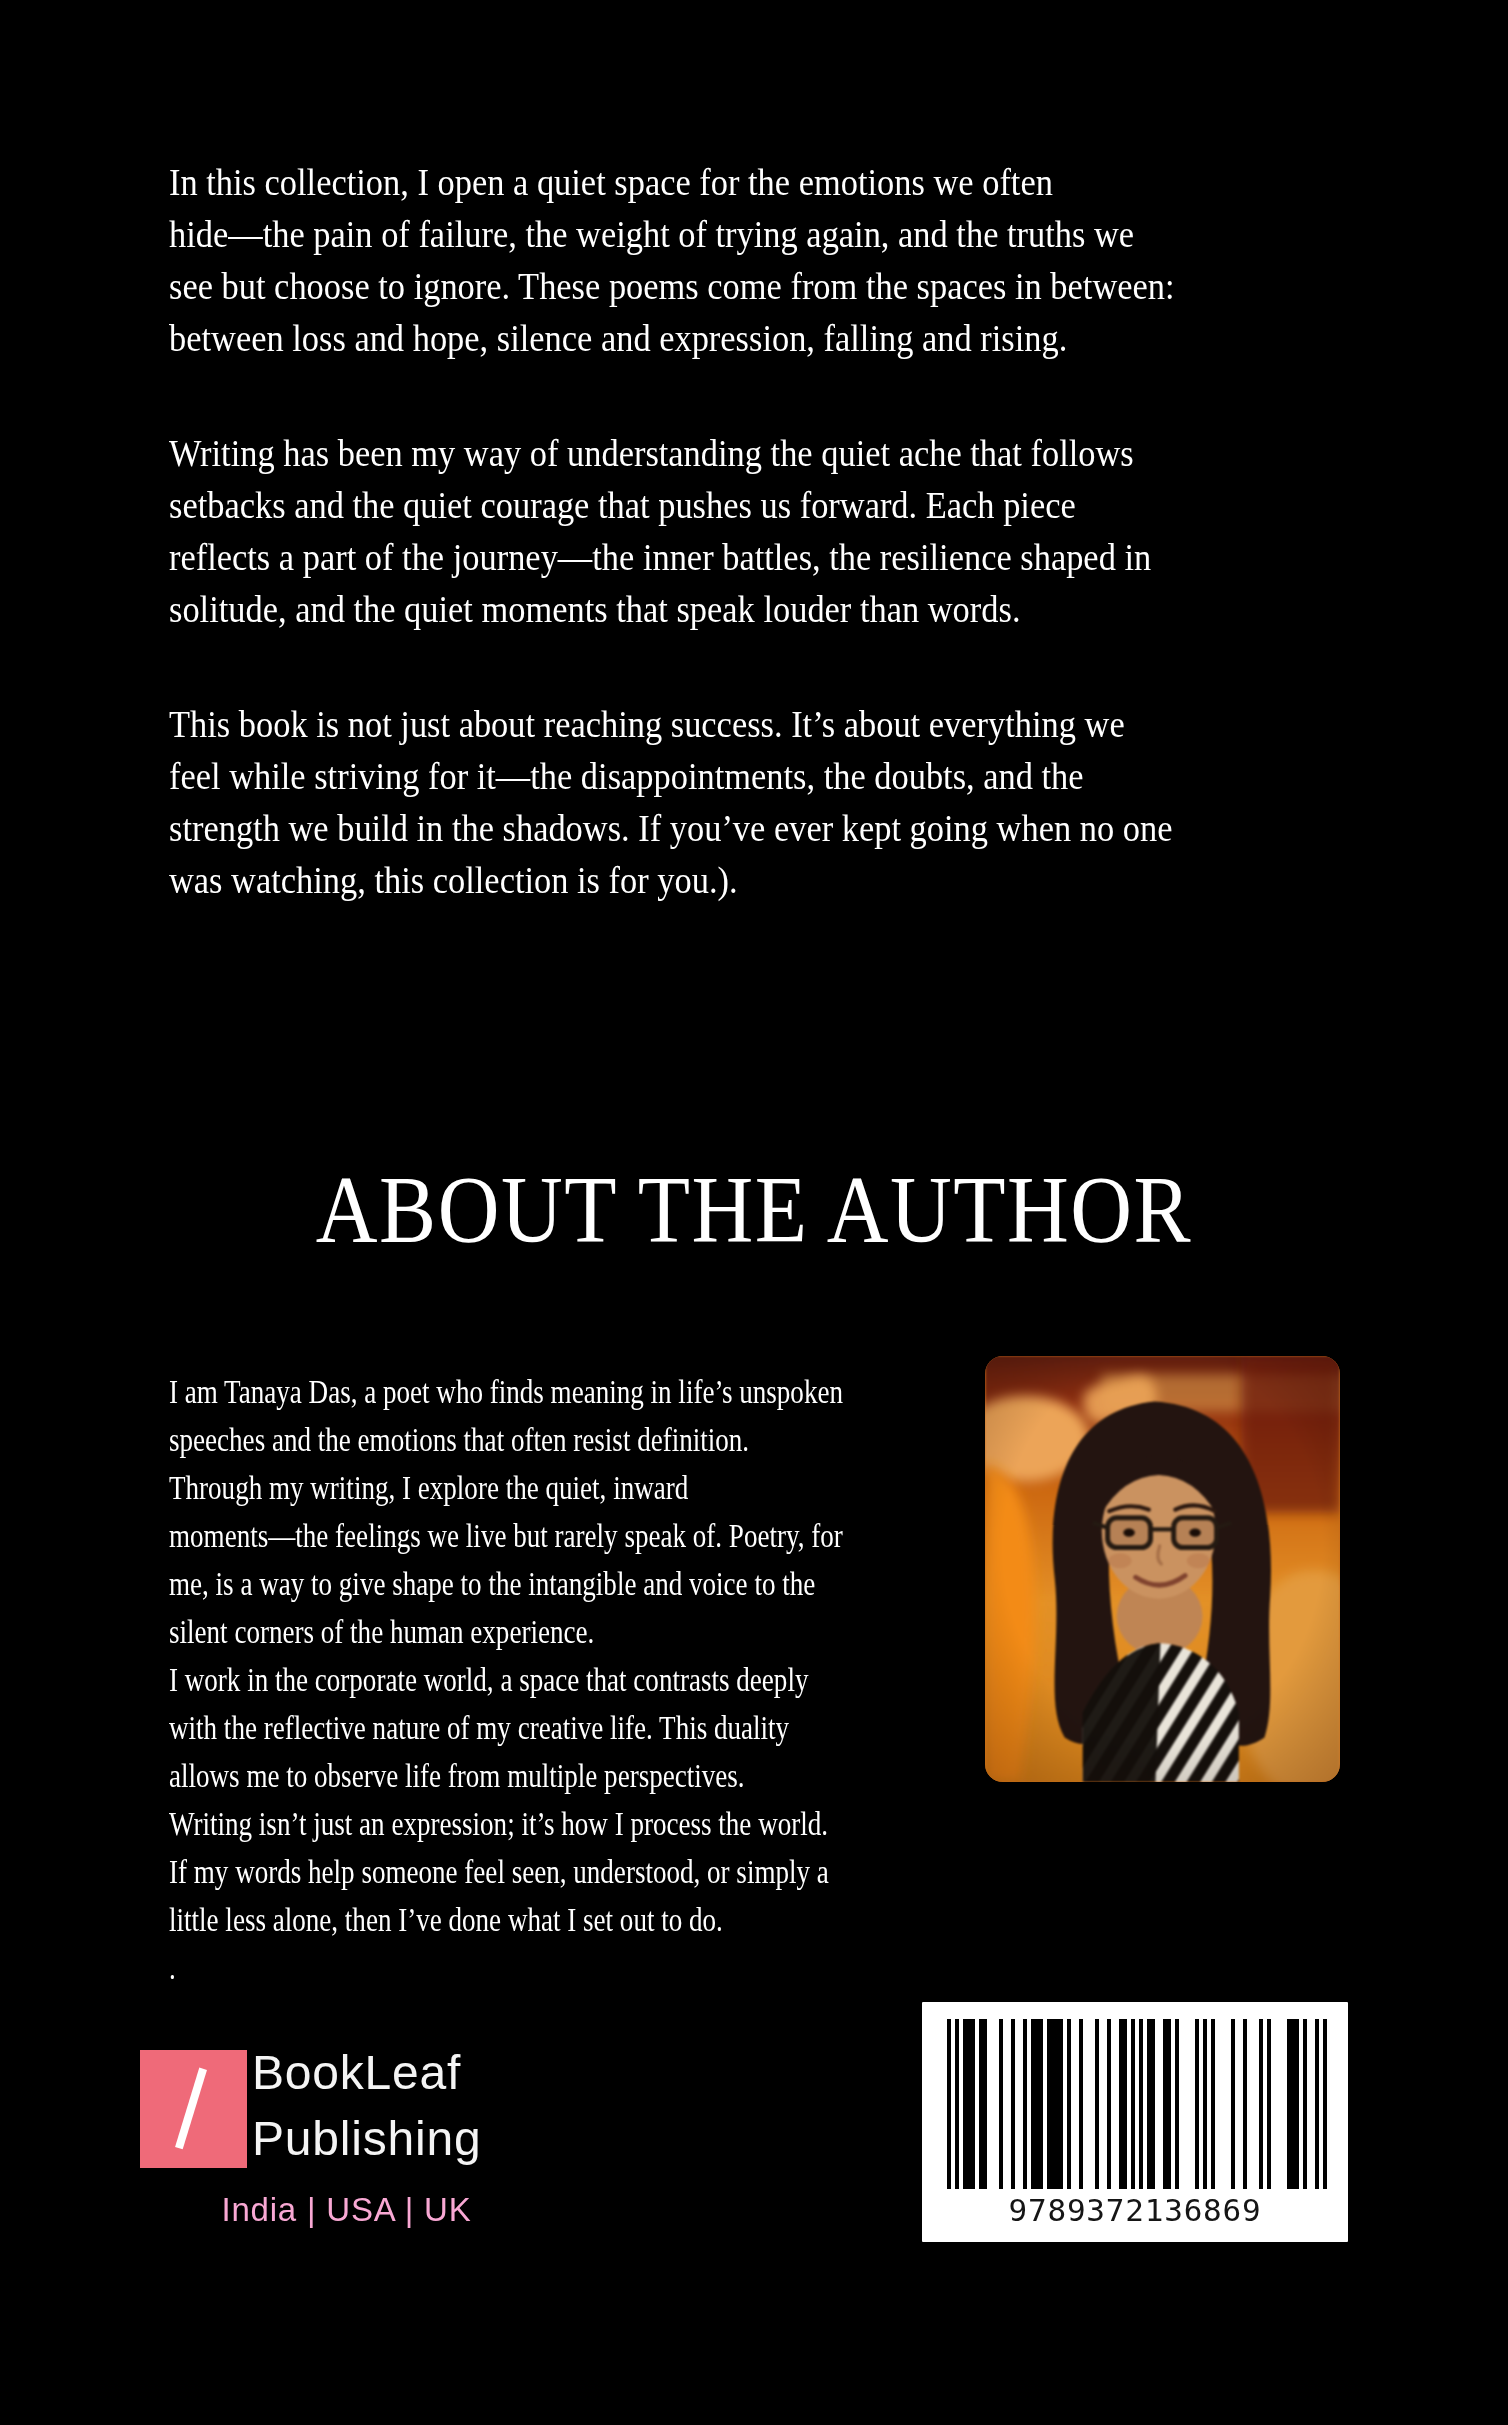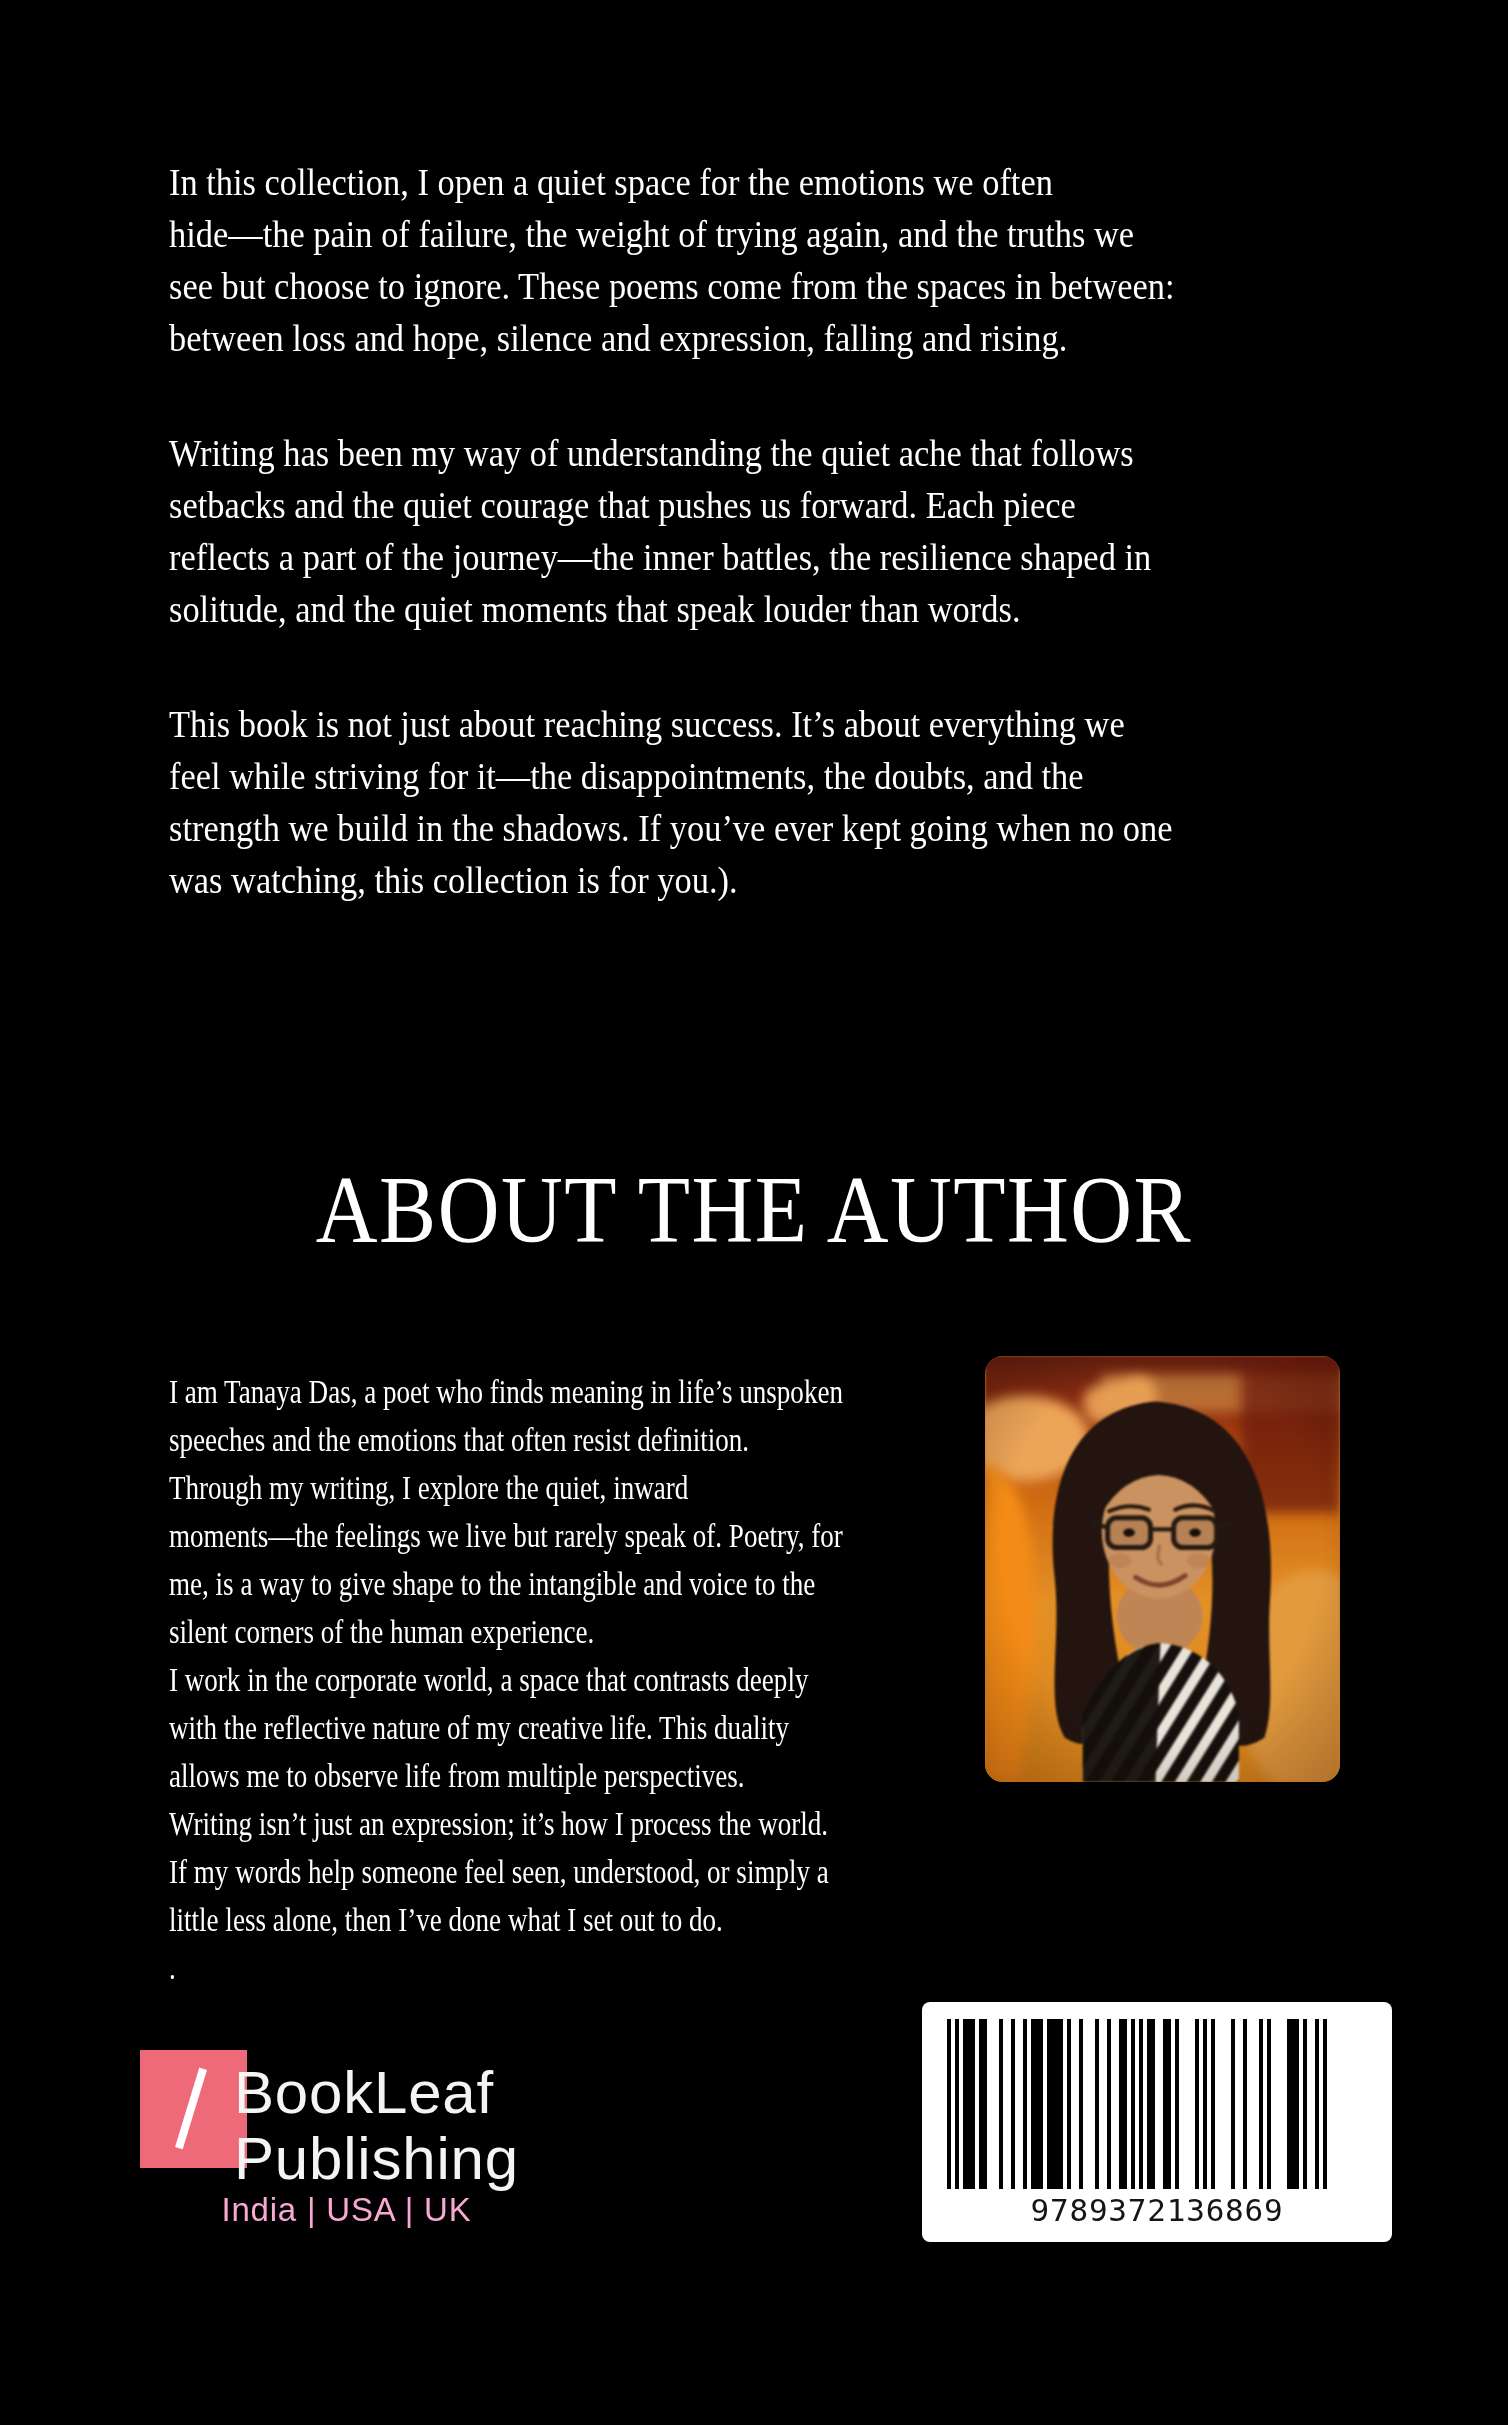--- a/index.html
+++ b/index.html
@@ -38,34 +38,33 @@
   .logo{position:absolute;left:140px;top:2050px;}
   .logo-mark{
     position:absolute;left:0;top:0;width:107px;height:118px;
     background:#ef6a79;
   }
   .logo-slash{
     position:absolute;left:47px;top:17.4px;width:8.3px;height:83px;
     background:#ffffff;transform:rotate(17deg);
   }
   .logo-text{
-    position:absolute;left:94px;top:-10px;width:347px;
+    position:absolute;left:112px;top:-10px;width:347px;
     font-family:"Liberation Sans", sans-serif;font-weight:300;
-    font-size:60px;line-height:66px;color:#f4f4f4;letter-spacing:0.8px;
+    font-size:48px;line-height:66px;color:#f4f4f4;letter-spacing:0.8px;
     white-space:nowrap;
-    margin-top:20px;
   }
   .logo-regions{
     position:absolute;left:0px;top:141px;width:413px;text-align:center;
     font-family:"Liberation Sans", sans-serif;font-weight:300;
     font-size:33px;color:#f9a8d4;letter-spacing:0.8px;white-space:nowrap;
   }
   .barcode{
     position:absolute;left:922px;top:2002px;width:426px;height:240px;
-    background:#ffffff;border-radius:8px;padding-left:44px;
+    background:#ffffff;border-radius:1px;
   }
   .barcode svg{position:absolute;left:25px;top:16.5px;}
   .isbn{
     position:absolute;left:0;top:190px;width:100%;text-align:center;
     font-family:"DejaVu Sans Mono", monospace;
     font-size:31px;color:#151515;letter-spacing:0.8px;
   }
 </style>
 </head>
 <body>

